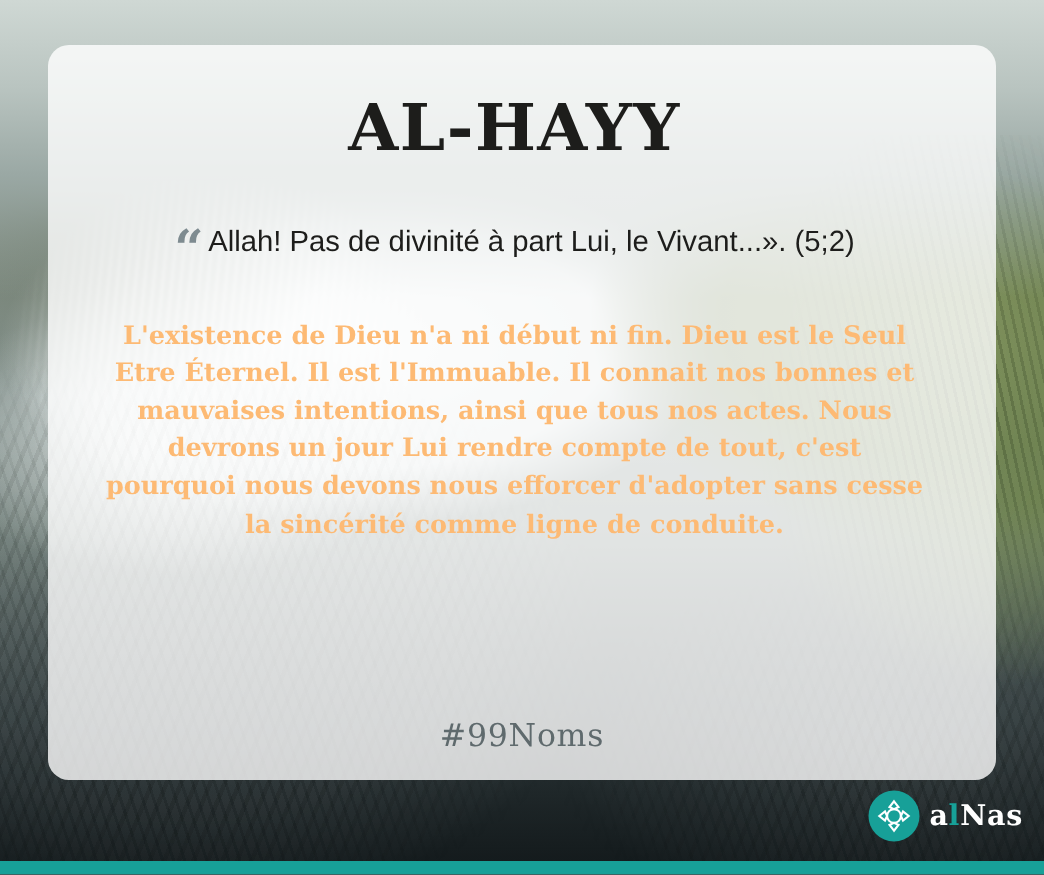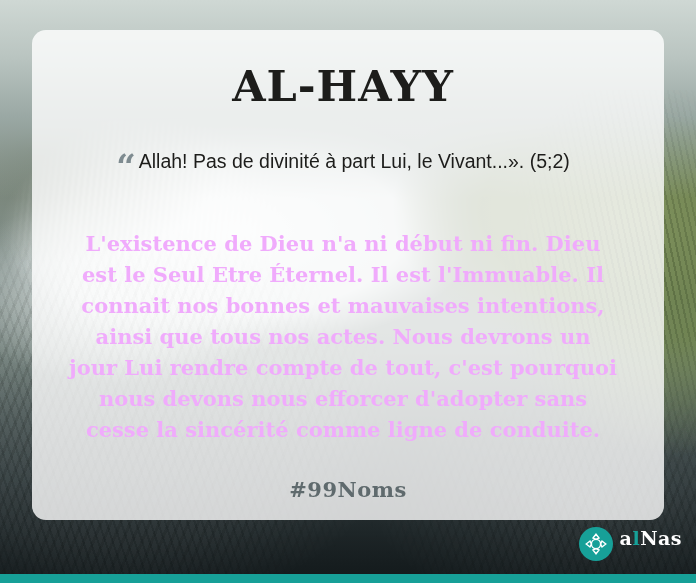--- a/index.html
+++ b/index.html
@@ -125,47 +125,48 @@
     transform: translateY(2px);
   }
   .quote-text {
     font-family: "Liberation Sans", sans-serif;
     font-size: 19.5px;
     color: #1d1d1b;
     line-height: 1.25;
   }
 
   .body-text {
-    margin: 48px auto 0 auto;
+    margin: 32px auto 0 auto;
     width: 548px;
     font-family: "DejaVu Serif", serif;
     font-weight: 700;
-    font-size: 21px;
+    font-size: 17px;
     line-height: 1.48;
-    color: #f0abfc;
+    color: #fdba74;
   }
 
   .hashtag {
     position: absolute;
     left: 0;
     right: 0;
     bottom: 18px;
     font-family: "DejaVu Serif", serif;
-    font-weight: 700;
+    font-weight: 400;
     font-size: 21px;
     color: #5f6a6d;
     letter-spacing: 0.5px;
   }
 
   
   .brand {
     position: absolute;
     right: 14px;
     bottom: 22px;
     display: flex;
+    align-items: center;
     gap: 7px;
   }
   .brand-badge {
     width: 34px;
     height: 34px;
     border-radius: 50%;
     background: #17a098;
     display: flex;
     align-items: center;
     justify-content: center;

